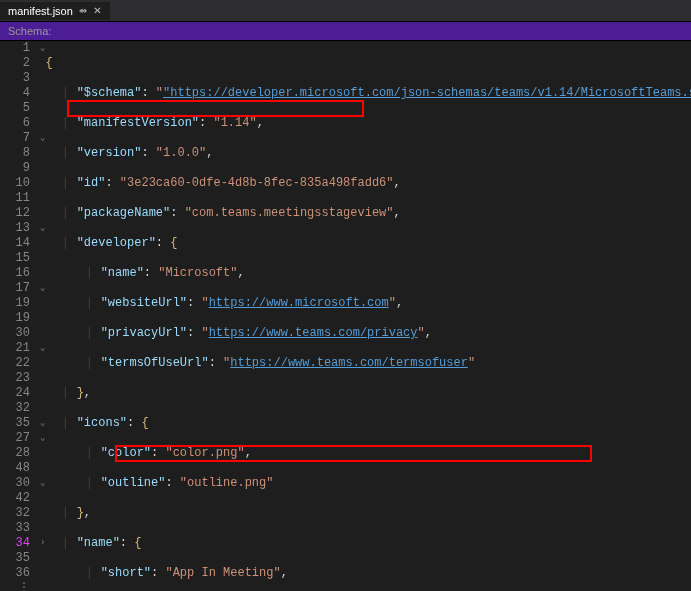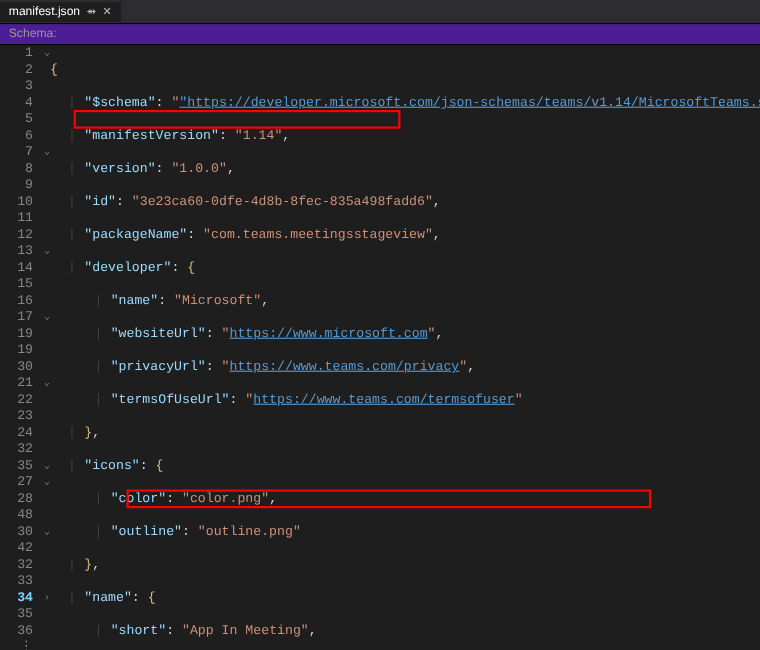--- a/index.html
+++ b/index.html
@@ -130,21 +130,21 @@
       <div class="ln">24</div>
       <div class="ln">32</div>
     <div class="ln">35</div>
       <div class="ln">27</div>
       <div class="ln">28</div>
       <div class="ln">48</div>
       <div class="ln">30</div>
     <div class="ln">42</div>
       <div class="ln">32</div>
       <div class="ln">33</div>
-      <div class="ln" style="color:#7dd3fc;font-weight:bold">34</div>
+      <div class="ln" style="color:#d946ef;font-weight:normal">34</div>
       <div class="ln">35</div>
     <div class="ln">36</div>
       <div class="ln">⋮</div>
 
   </div>
   <div class="fold">
     <div class="fc">⌄</div>
       <div class="fc"></div>
       <div class="fc"></div>
       <div class="fc"></div>

